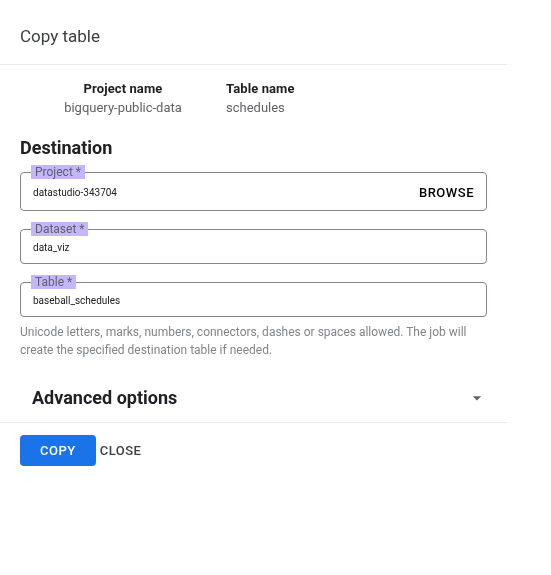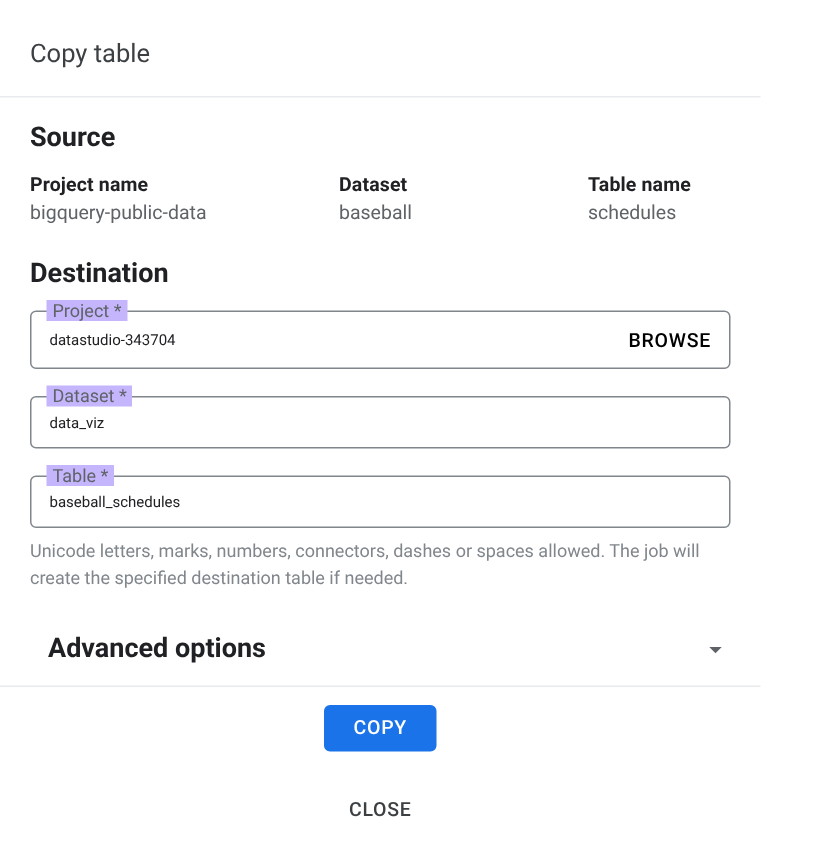--- a/index.html
+++ b/index.html
@@ -27,21 +27,21 @@
     font-weight: 700;
     color: #202124;
     margin-bottom: 14px;
   }
   .source-grid {
     display: flex;
     gap: 0;
     margin-bottom: 22px;
   }
   .source-col { display: flex; flex-direction: column; }
-  .source-col.c0 { width: 206px; }
+  .source-col.c0 { width: 206px; text-align: center; }
   .source-col.c1 { width: 166px; }
   .source-col.c2 { flex: 1; }
   .src-label {
     font-size: 13px;
     font-weight: 700;
     color: #202124;
     margin-bottom: 4px;
     letter-spacing: 0.1px;
   }
   .src-value {
@@ -105,22 +105,20 @@
     font-size: 18px;
     font-weight: 700;
     color: #202124;
   }
   .chevron svg { display: block; }
   .footer {
     border-top: 1px solid #e8eaed;
     padding: 12px 20px 20px 20px;
     display: flex;
     align-items: center;
-    gap: 24px;
-    flex-direction: column;
   }
   .btn-primary {
     background: #1a73e8;
     color: #fff;
     border: none;
     border-radius: 4px;
     font-size: 13px;
     font-weight: 500;
     letter-spacing: 0.5px;
     padding: 8px 20px;
@@ -140,29 +138,24 @@
   }
 </style>
 </head>
 <body>
 
 <div class="dialog">
 
   <div class="title">Copy table</div>
 
   <div class="section">
-    <div class="section-heading">Source</div>
     <div class="source-grid">
       <div class="source-col c0">
         <div class="src-label">Project name</div>
         <div class="src-value">bigquery-public-data</div>
-      </div>
-      <div class="source-col c1">
-        <div class="src-label">Dataset</div>
-        <div class="src-value">baseball</div>
       </div>
       <div class="source-col c2">
         <div class="src-label">Table name</div>
         <div class="src-value">schedules</div>
       </div>
     </div>
 
     <div class="section-heading">Destination</div>
 
     <div class="field">

